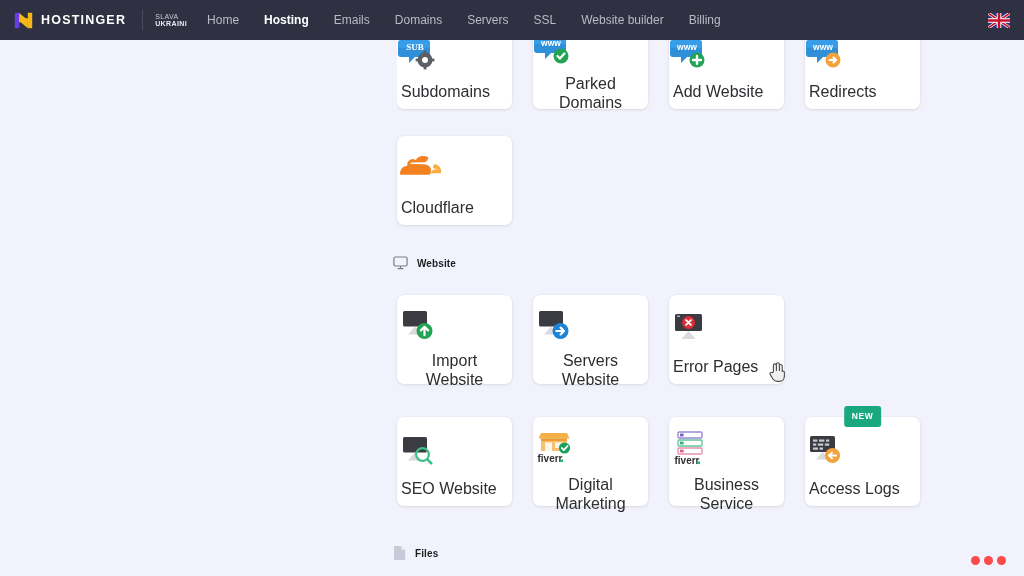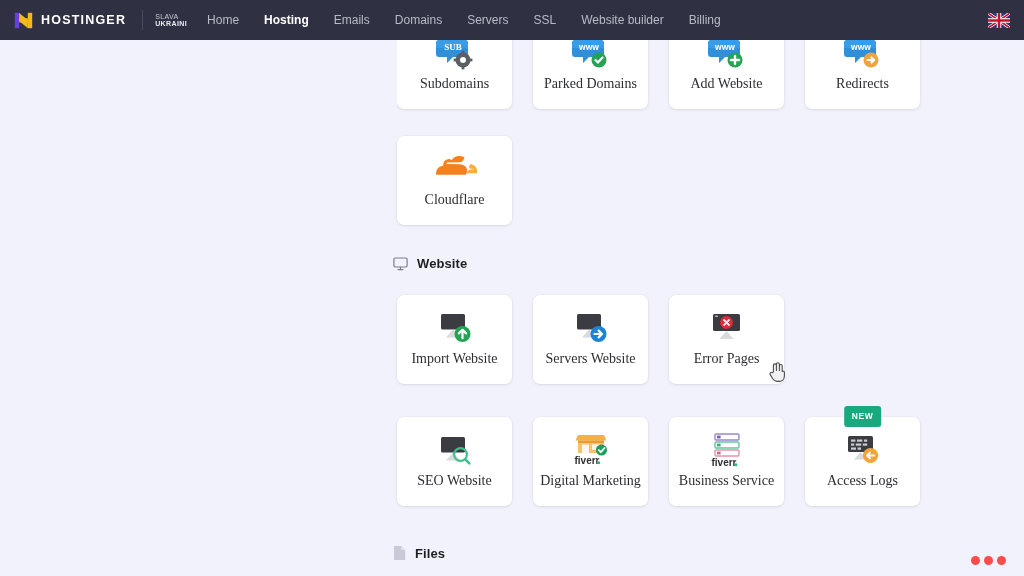--- a/index.html
+++ b/index.html
@@ -100,61 +100,60 @@
     top: 40px; left: 0;
     width: 1024px;
     height: 536px;
   }
 
   .section-head {
     position: absolute;
     display: flex;
     align-items: center;
     gap: 9px;
-    font-size: 13px;
+    font-size: 10px;
     font-weight: 700;
     color: #1d1e20;
     letter-spacing: .1px;
   }
 
   .grid-row {
     position: absolute;
     display: flex;
     gap: 21px;
   }
 
   .card {
     width: 115px;
     height: 89px;
     background: #ffffff;
     border-radius: 7px;
     box-shadow: 0 1px 3px rgba(29,30,32,.10), 0 0 0 .5px rgba(29,30,32,.03);
     display: flex;
     flex-direction: column;
-    align-items: center;
+    align-items: flex-start;
     justify-content: flex-start;
     position: relative;
     cursor: pointer;
     box-sizing: border-box;
   }
   .card-ico {
     height: 44px;
     display: flex;
     align-items: center;
     justify-content: center;
     margin-top: 11px;
   }
   .card-label {
-    font-size: 14px;
+    font-size: 16px;
     color: #2d2e32;
     text-align: center;
     line-height: 1.2;
     padding: 0 4px;
-    margin-top: 1px;
-    font-family: Liberation Serif, serif;
+    margin-top: 7px;
   }
   .badge-new {
     position: absolute;
     top: -11px;
     left: 50%;
     transform: translateX(-50%);
     background: #1aa87e;
     color: #fff;
     font-size: 8.5px;
     font-weight: 700;

